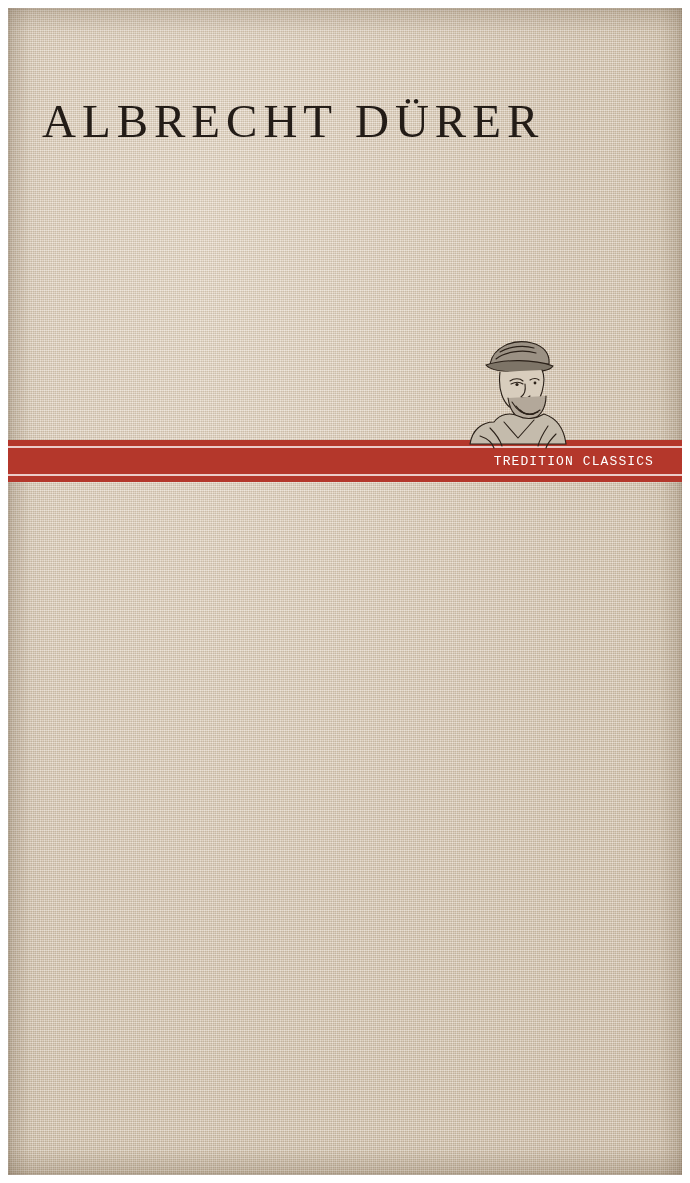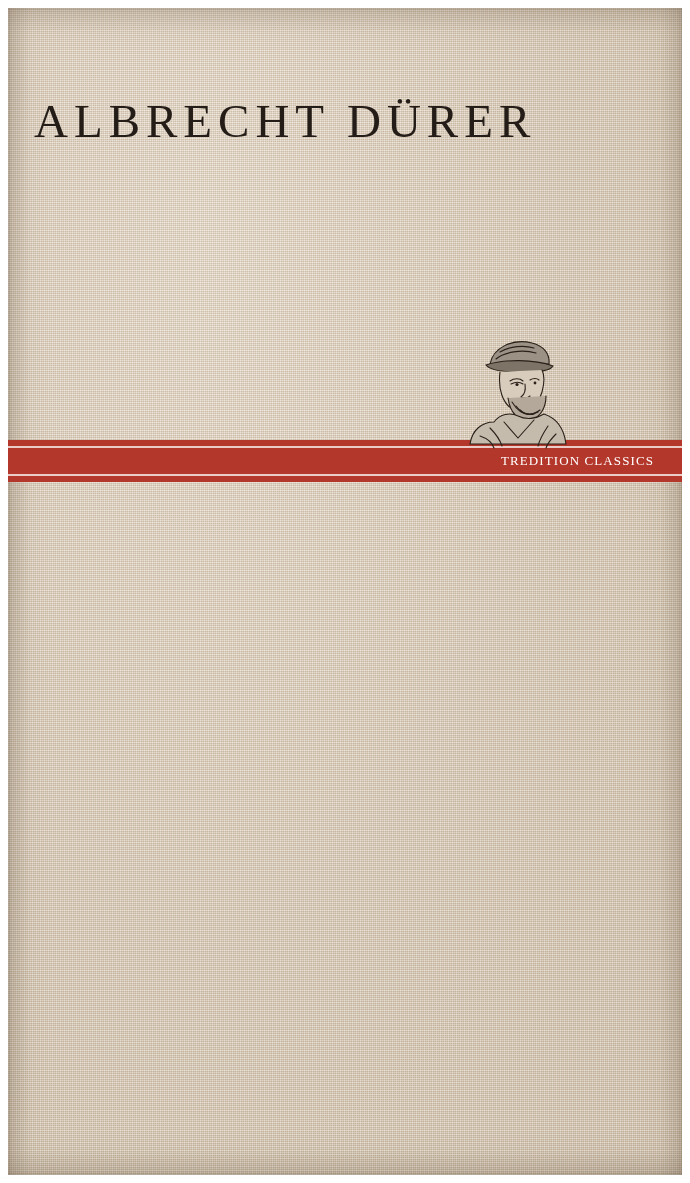--- a/index.html
+++ b/index.html
@@ -57,21 +57,21 @@
     pointer-events: none;
     background:
       linear-gradient(to right, rgba(90,72,55,0.16) 0px, rgba(90,72,55,0.0) 22px),
       linear-gradient(to left, rgba(90,72,55,0.14) 0px, rgba(90,72,55,0.0) 22px),
       linear-gradient(to bottom, rgba(90,72,55,0.12) 0px, rgba(90,72,55,0.0) 24px),
       linear-gradient(to top, rgba(90,72,55,0.14) 0px, rgba(90,72,55,0.0) 24px);
   }
 
   .author {
     position: absolute;
-    left: 26px;
+    left: 34px;
     top: 86px;
     font-family: "Liberation Serif", serif;
     font-size: 47px;
     letter-spacing: 6px;
     color: #231c17;
     white-space: nowrap;
     z-index: 4;
   }
 
   
@@ -93,21 +93,21 @@
     background: rgba(255,255,255,0.75);
   }
   .band .stripe-top { top: 6px; }
   .band .stripe-bottom { bottom: 6px; }
 
   .band-label {
     position: absolute;
     right: 28px;
     top: 50%;
     transform: translateY(-50%);
-    font-family: Liberation Serif, serif;
+    font-family: Liberation Mono, monospace;
     font-size: 13px;
     letter-spacing: 1.1px;
     color: #ffffff;
     white-space: nowrap;
   }
 
   
   .portrait {
     position: absolute;
     left: 452px;

